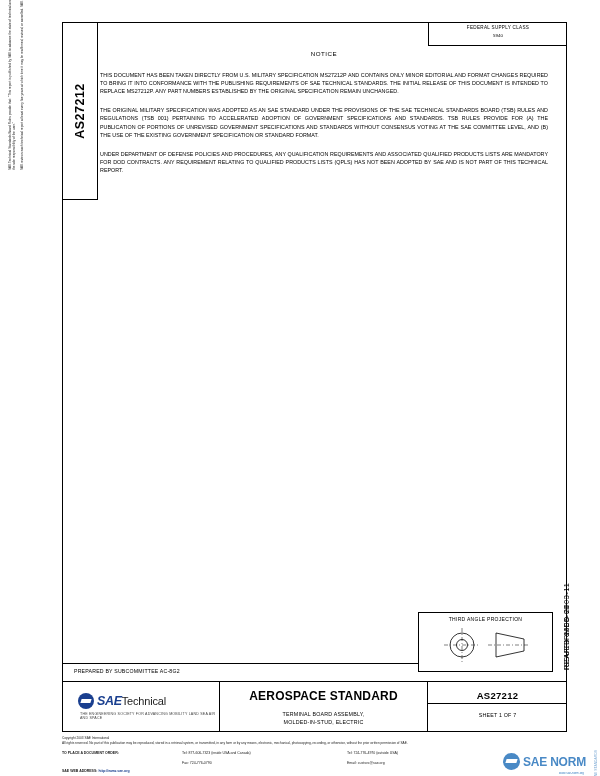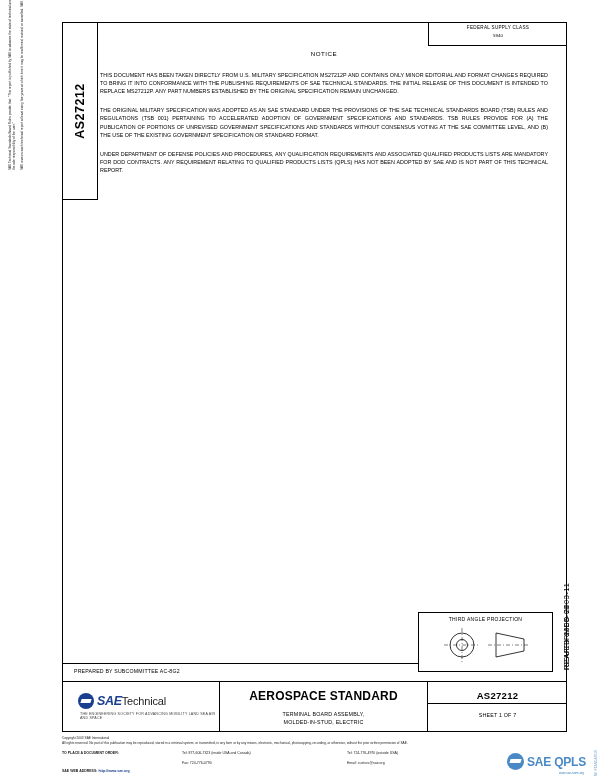--- a/index.html
+++ b/index.html
@@ -457,18 +457,18 @@
     </div>
     <div class="web">
       <span>SAE WEB ADDRESS:</span>
       <span class="link">http://www.sae.org</span>
     </div>
   </div>
 
   <div class="watermark">
     <span class="wm-circle"></span>
     <span class="wm-text">SAE</span>
-    <span class="wm-text" style="margin-left:3px;">QPLS</span>
+    <span class="wm-text" style="margin-left:3px;">NORM</span>
   </div>
   <div class="wm-sub">www.sae-norm.org</div>
   <div class="wm-side">SAE NORM ONLINE STANDARDS</div>
 
 </div>
 
 </body></html>

